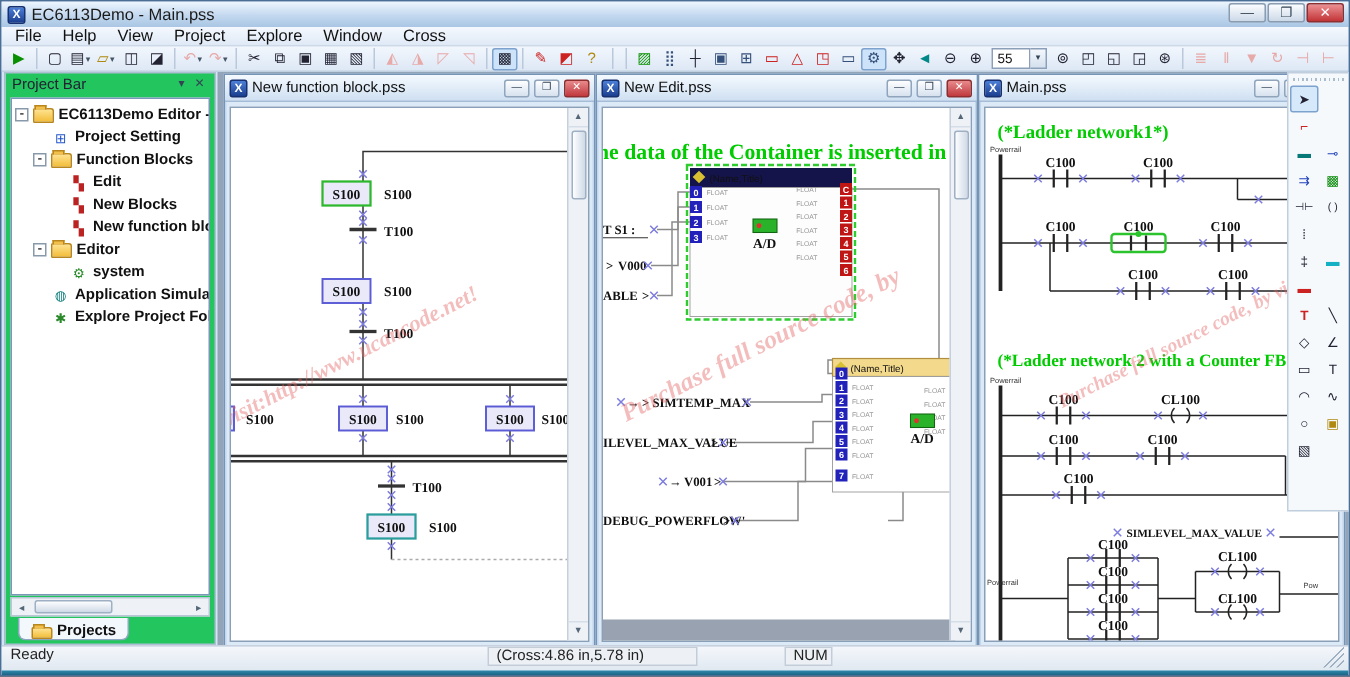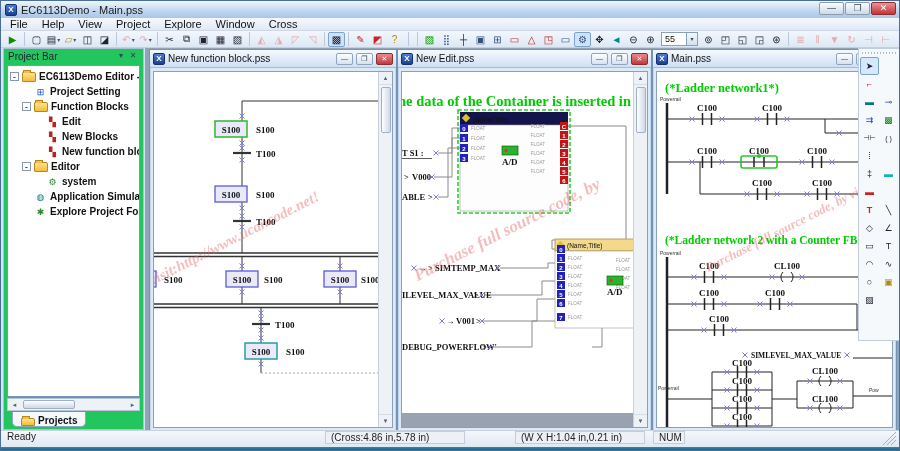--- a/index.html
+++ b/index.html
@@ -730,20 +730,19 @@
       <span class="pc">▧</span>
       <span class="pc"></span>
     </div>
   </div>
 
   <div class="statusbar">
     <span class="sready">Ready</span>
     <span class="spane" style="width:140px">(Cross:4.86 in,5.78 in)</span>
     <span style="width:38px"></span>
     <span style="width:12px"></span>
-    <span class="spane" style="width:130px">(W X H:1.04 in,0.21 in)</span>
     <span style="width:8px"></span>
     <span class="spane" style="width:32px;text-align:center">NUM</span>
     <span class="grow"></span>
     <span class="grip2"></span>
   </div>
   <div class="bottomedge"></div>
 </div>
 
 </body></html>

